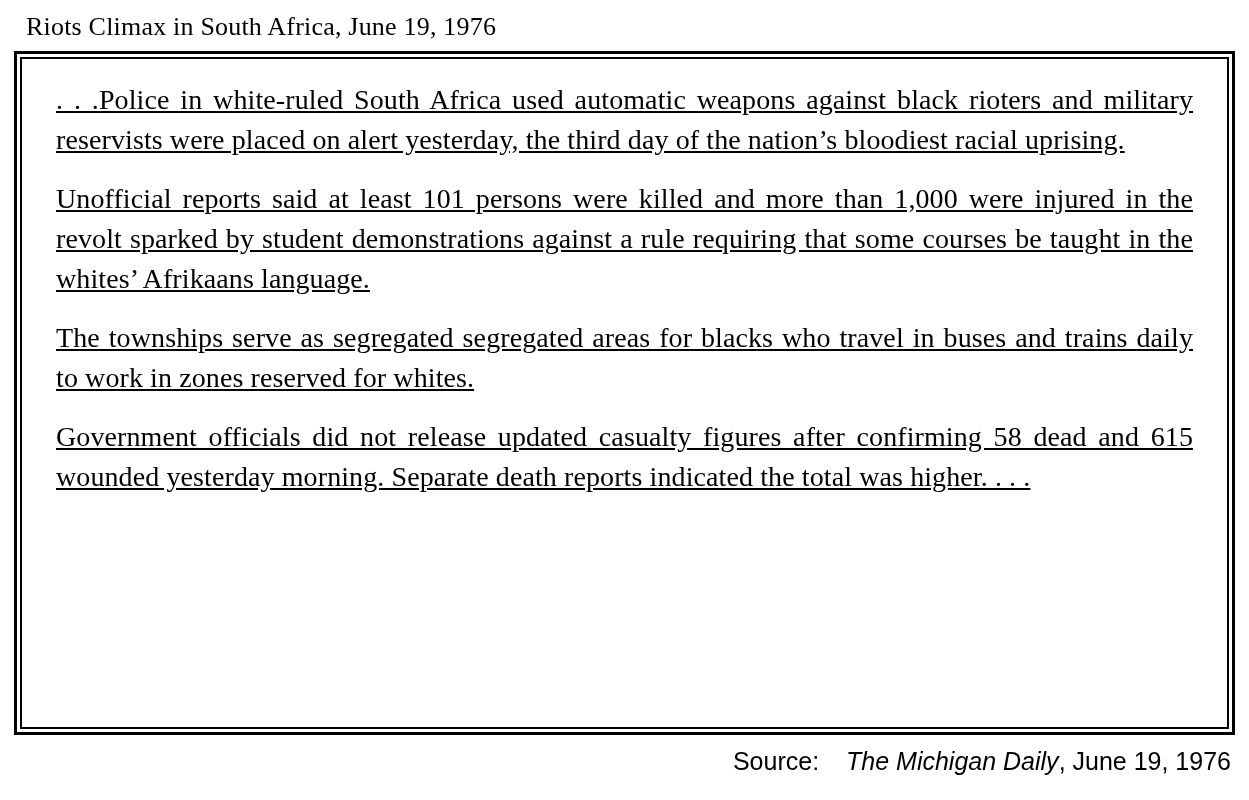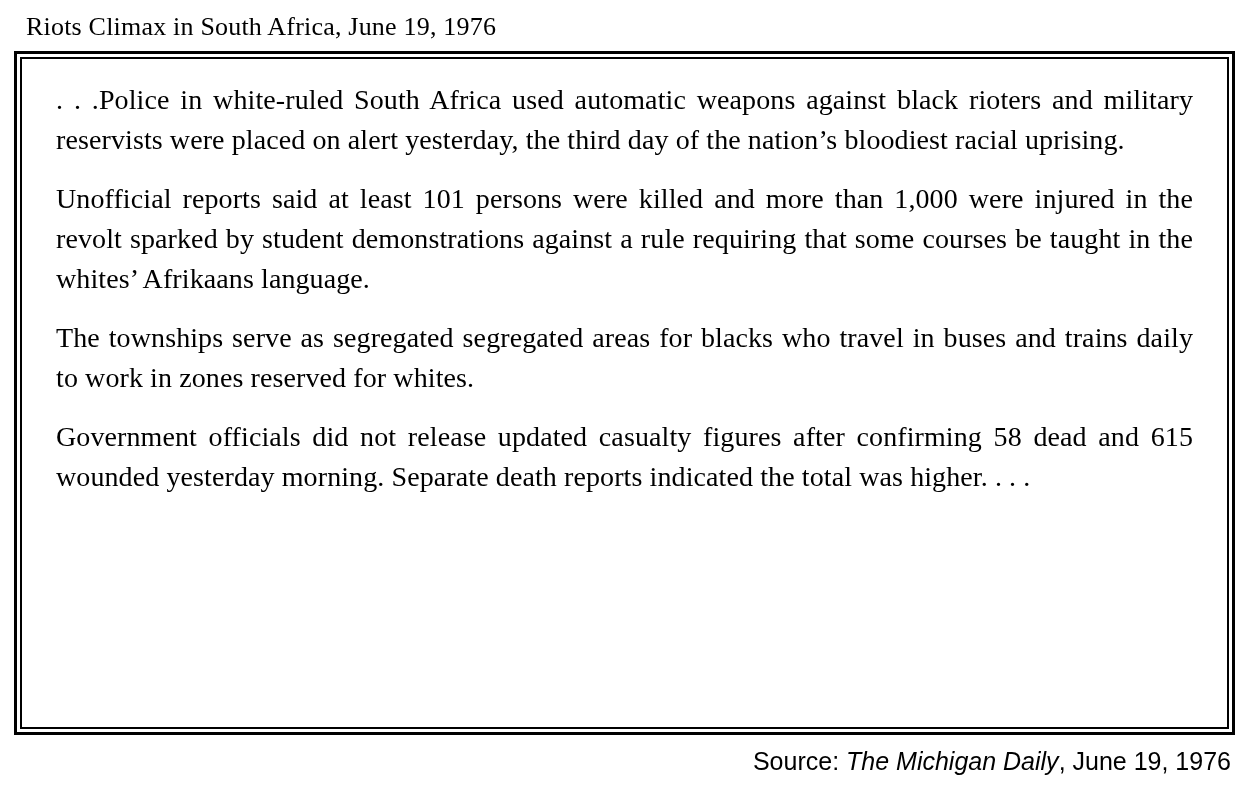--- a/index.html
+++ b/index.html
@@ -27,37 +27,39 @@
     height: 684px;
     border: 3px solid #000000;
     background: #ffffff;
   }
   .excerpt-box-inner {
     height: calc(100% - 6px);
     margin: 3px;
     border: 2px solid #000000;
     padding: 2px 34px 0 34px;
     overflow: hidden;
+    text-decoration: underline;
   }
   .excerpt-box-inner p {
     font-family: "Liberation Serif", "DejaVu Serif", serif;
     font-size: 28px;
     line-height: 40px;
     text-align: justify;
     margin: 19px 0;
     letter-spacing: 0.1px;
   }
   .source-line {
     font-family: "Liberation Sans", "DejaVu Sans", sans-serif;
     font-size: 25px;
     text-align: right;
     margin: 12px 18px 0 0;
   }
   .source-line .pub-italic {
     font-style: italic;
+    margin-left: 20px;
   }
 </style>
 </head>
 <body>
 
 <div class="page-title">Riots Climax in South Africa, June 19, 1976</div>
 
 <div class="excerpt-box-outer">
   <div class="excerpt-box-inner">
     <p>. . .Police in white-ruled South Africa used automatic weapons against black rioters and military reservists were placed on alert yesterday, the third day of the nation’s bloodiest racial uprising.</p>

